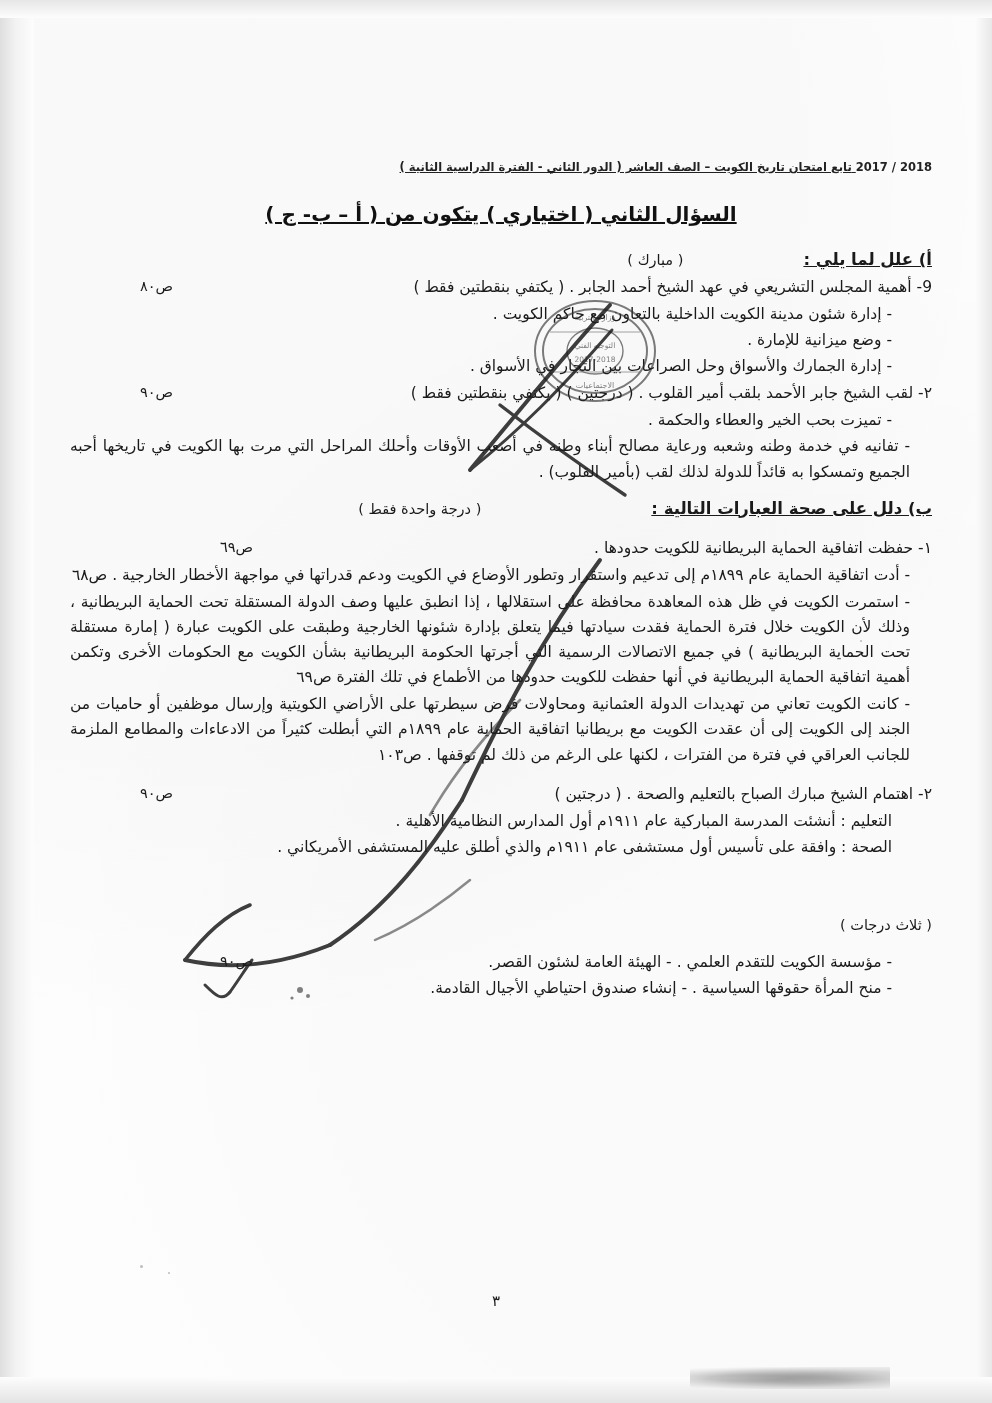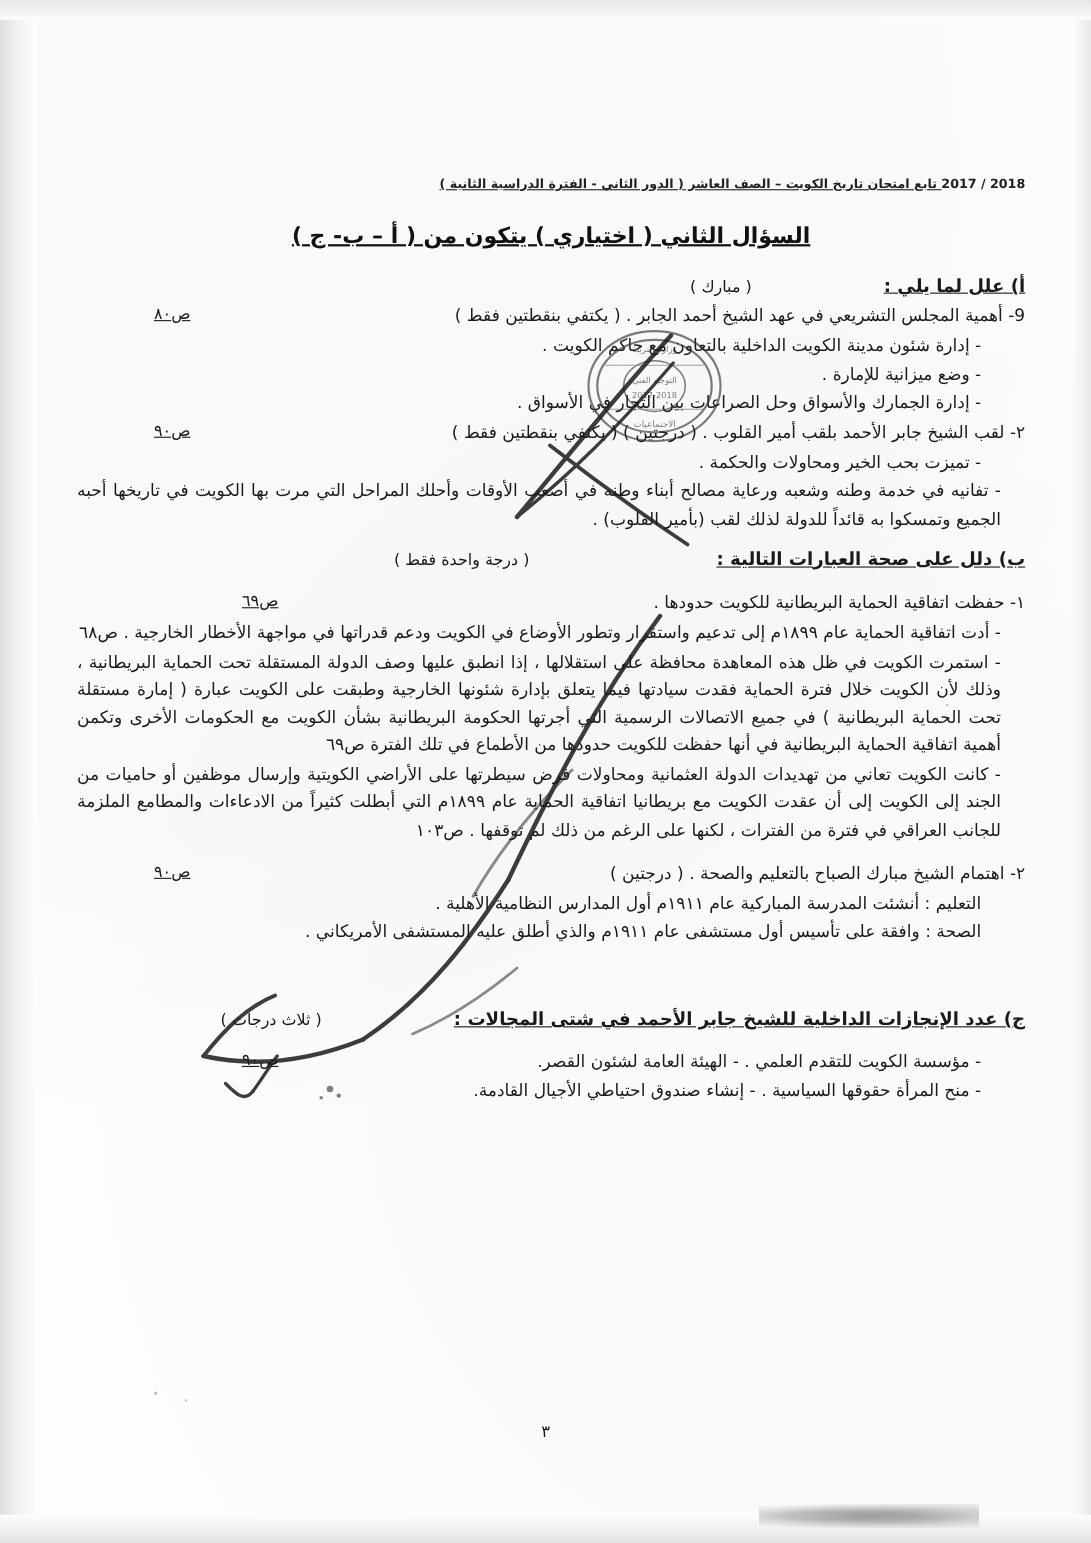--- a/index.html
+++ b/index.html
@@ -93,21 +93,20 @@
   p.sub{
     font-size:15.5px;
     line-height:1.6;
     margin:1px 0;
     padding-right:40px;
   }
   .pageref{
     float:left;
     font-size:14.5px;
     padding-left:70px;
-    text-decoration:underline;
   }
   .pageref.near{ padding-left:150px; }
   .blk{ margin-bottom:10px; }
   .gap-sm{height:10px;}
   .gap-lg{height:34px;}
 
   .footer-num{
     position:absolute;
     left:0;right:0;
     top:1292px;
@@ -173,21 +172,21 @@
         <span>9- أهمية المجلس التشريعي في عهد الشيخ أحمد الجابر . ( يكتفي بنقطتين فقط )</span>
       </p>
       <p class="sub">- إدارة شئون مدينة الكويت الداخلية بالتعاون مع حاكم الكويت .</p>
       <p class="sub">- وضع ميزانية للإمارة .</p>
       <p class="sub">- إدارة الجمارك والأسواق وحل الصراعات بين التجار في الأسواق .</p>
 
       <p class="item">
         <span class="pageref">ص٩٠</span>
         <span>٢- لقب الشيخ جابر الأحمد بلقب أمير القلوب . ( درجتين ) ( يكتفي بنقطتين فقط )</span>
       </p>
-      <p class="sub">- تميزت بحب الخير ومحاولات والحكمة .</p>
+      <p class="sub">- تميزت بحب الخير والعطاء والحكمة .</p>
       <p class="item center-ind">- تفانيه في خدمة وطنه وشعبه ورعاية مصالح أبناء وطنه في أصعب الأوقات وأحلك المراحل التي مرت بها الكويت في تاريخها أحبه الجميع وتمسكوا به قائداً للدولة لذلك لقب (بأمير القلوب) .</p>
     </div>
 
     <div class="blk">
       <div class="sec-head sec-head-row wide">
         <span class="u">ب) دلل على صحة العبارات التالية :</span>
         <span class="grade">( درجة واحدة فقط )</span>
       </div>
 
       <div class="gap-sm"></div>
@@ -207,21 +206,20 @@
         <span>٢- اهتمام الشيخ مبارك الصباح بالتعليم والصحة .   ( درجتين )</span>
       </p>
       <p class="sub">التعليم : أنشئت المدرسة المباركية عام ١٩١١م أول المدارس النظامية الأهلية .</p>
       <p class="sub">الصحة : وافقة على تأسيس أول مستشفى عام ١٩١١م والذي أطلق عليه المستشفى الأمريكاني .</p>
     </div>
 
     <div class="gap-lg"></div>
 
     <div class="blk">
       <div class="sec-head sec-head-row">
-        <span class="u">ج) عدد الإنجازات الداخلية للشيخ جابر الأحمد في شتى المجالات :</span>
         <span class="grade">( ثلاث درجات )</span>
       </div>
 
       <div class="gap-sm"></div>
 
       <p class="sub">
         <span class="pageref near">ص٩٠</span>
         <span>- مؤسسة الكويت للتقدم العلمي .    - الهيئة العامة لشئون القصر.</span>
       </p>
       <p class="sub">- منح المرأة حقوقها السياسية .    - إنشاء صندوق احتياطي الأجيال القادمة.</p>

